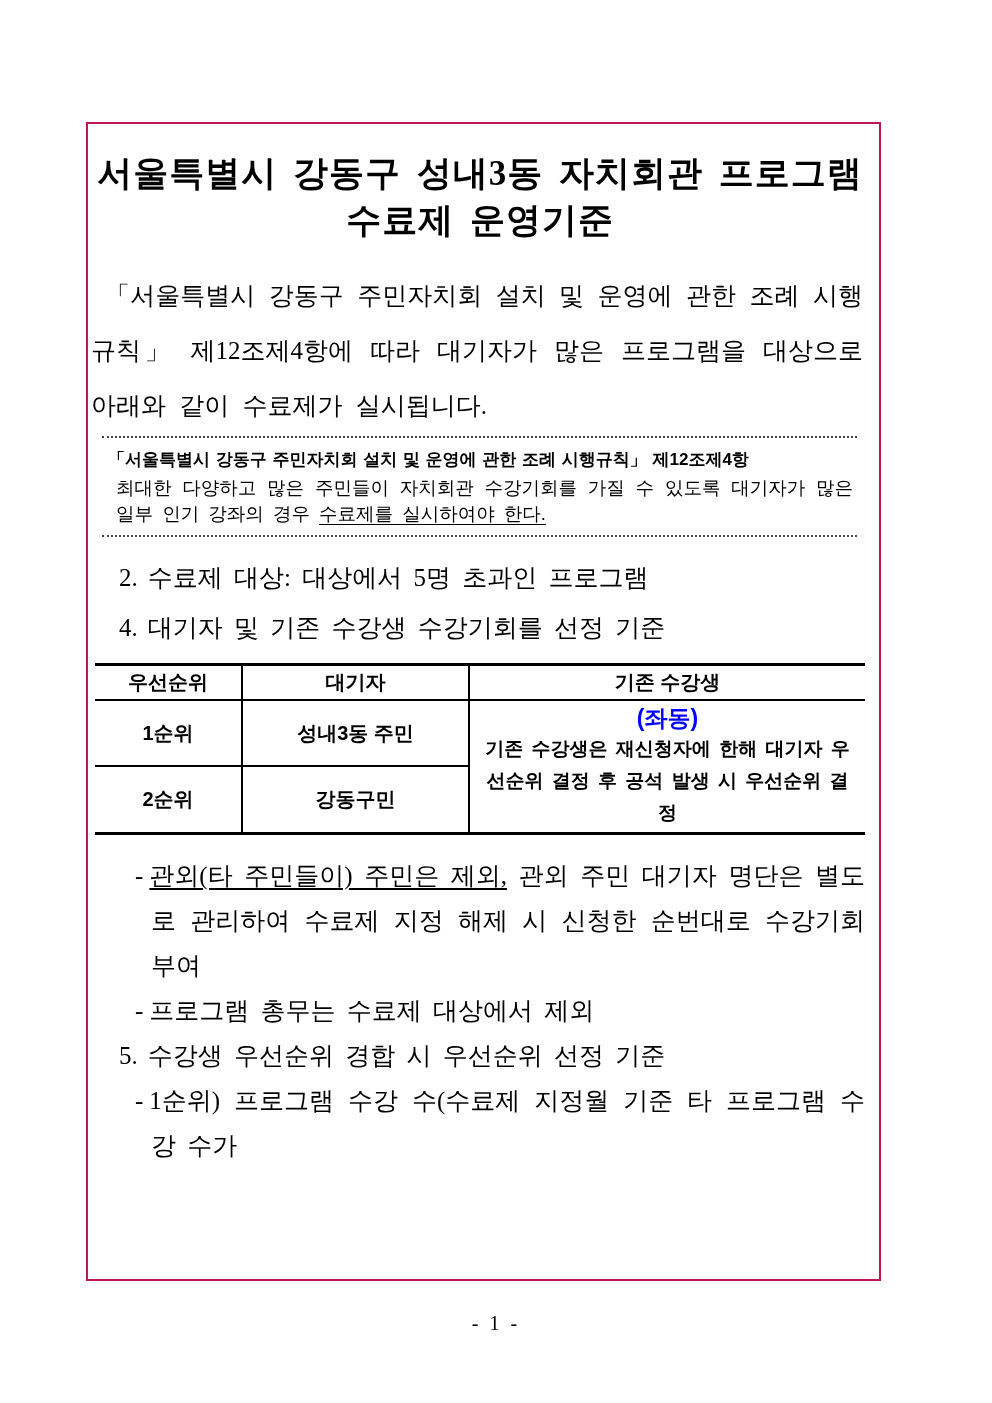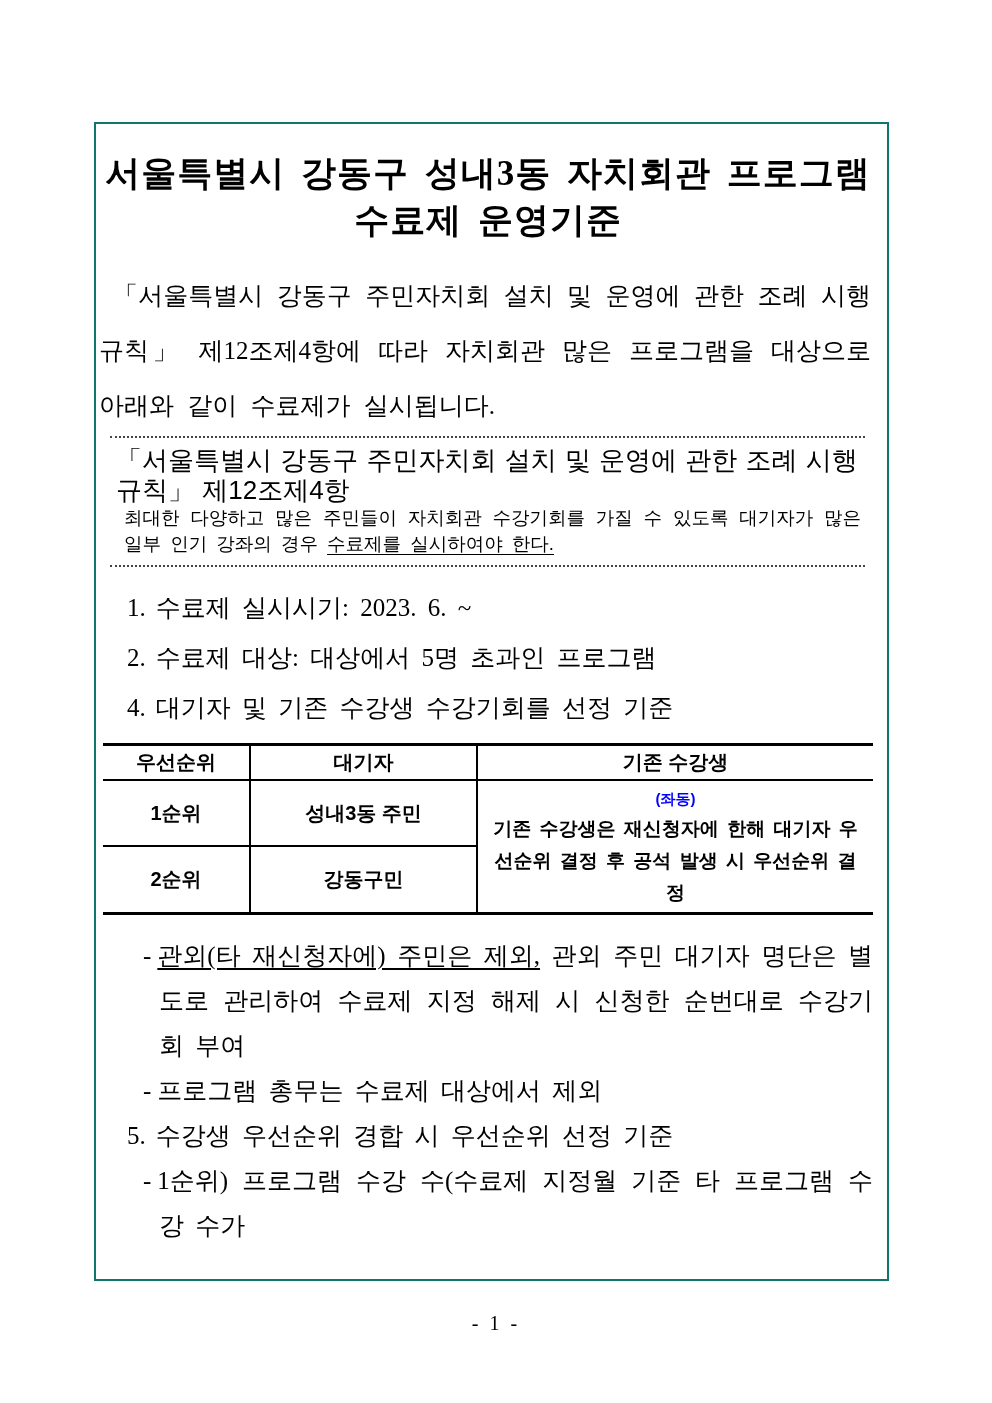--- a/index.html
+++ b/index.html
@@ -13,25 +13,25 @@
   }
   .page {
     position: relative;
     width: 992px;
     height: 1403px;
     background: #ffffff;
     overflow: hidden;
   }
   .doc-box {
     position: absolute;
-    left: 94px;
+    left: 86px;
     top: 122px;
     width: 795px;
     height: 1159px;
-    border: 2px solid #0f766e;
+    border: 2px solid #be185d;
     box-sizing: border-box;
     padding: 26px 10px 0 3px;
     overflow: hidden;
   }
   .doc-title {
     margin: 0;
     text-align: center;
     font-size: 35px;
     font-weight: bold;
     line-height: 47px;
@@ -48,22 +48,22 @@
     word-spacing: 7px;
   }
   .quote-box {
     margin: 3px 12px 0 11px;
     border-top: 2px dotted #444444;
     border-bottom: 2px dotted #444444;
     padding: 7px 4px 8px 6px;
     font-family: "Liberation Sans", "DejaVu Sans", sans-serif;
   }
   .quote-heading {
-    font-size: 26px;
-    font-weight: normal;
+    font-size: 17px;
+    font-weight: bold;
     line-height: 30px;
     word-spacing: 1px;
   }
   .quote-body {
     font-size: 18.5px;
     line-height: 26px;
     padding-left: 8px;
     text-align: justify;
     word-spacing: 4px;
   }
@@ -92,21 +92,21 @@
     border-bottom: 2px solid #000000;
     font-weight: bold;
   }
   .priority-table td { font-size: 20px; height: 44px; }
   .priority-table .col-divider { border-right: 2px solid #000000; }
   .priority-table tr.row-mid td.col-divider { border-bottom: 2px solid #000000; }
   .note-cell { padding: 3px 8px; vertical-align: middle; }
   .note-highlight {
     display: block;
     color: #0000ff;
-    font-size: 15px;
+    font-size: 23px;
     line-height: 29px;
   }
   .note-text {
     display: block;
     font-size: 19px;
     line-height: 32px;
     word-spacing: 3px;
   }
   .lower { margin: 18px 4px 0 0; font-size: 25px; line-height: 45px; word-spacing: 5px; }
   .dash-item {
@@ -131,33 +131,30 @@
 <body>
 
 <div class="page">
   <div class="doc-box">
 
     <h1 class="doc-title">
       <span>서울특별시 강동구 성내3동 자치회관 프로그램</span>
       <span>수료제 운영기준</span>
     </h1>
 
-    <p class="intro">「서울특별시 강동구 주민자치회 설치 및 운영에 관한 조례 시행규칙」 제12조제4항에 따라 자치회관 많은 프로그램을 대상으로 아래와 같이 수료제가 실시됩니다.</p>
+    <p class="intro">「서울특별시 강동구 주민자치회 설치 및 운영에 관한 조례 시행규칙」 제12조제4항에 따라 대기자가 많은 프로그램을 대상으로 아래와 같이 수료제가 실시됩니다.</p>
 
     <div class="quote-box">
       <div class="quote-heading">「서울특별시 강동구 주민자치회 설치 및 운영에 관한 조례 시행규칙」 제12조제4항</div>
       <div class="quote-body">
         <span>최대한 다양하고 많은 주민들이 자치회관 수강기회를 가질 수 있도록 대기자가 많은 일부 인기 강좌의 경우 </span><span class="u">수료제를 실시하여야 한다.</span>
       </div>
     </div>
 
     <div class="num-list">
-      <div class="num-item">
-        <span class="no">1.</span><span class="txt">수료제 실시시기: 2023. 6. ~</span>
-      </div>
       <div class="num-item">
         <span class="no">2.</span><span class="txt">수료제 대상: 대상에서 5명 초과인 프로그램</span>
       </div>
       <div class="num-item">
         <span class="no">4.</span><span class="txt">대기자 및 기존 수강생 수강기회를 선정 기준</span>
       </div>
     </div>
 
     <table class="priority-table">
       <colgroup>
@@ -183,21 +180,21 @@
         </tr>
         <tr>
           <td class="col-divider">2순위</td>
           <td class="col-divider">강동구민</td>
         </tr>
       </tbody>
     </table>
 
     <div class="lower">
       <div class="dash-item">
-        <span class="marker">-</span><span class="u">관외(타 재신청자에) 주민은 제외,</span><span> 관외 주민 대기자 명단은 별도로 관리하여 수료제 지정 해제 시 신청한 순번대로 수강기회 부여</span>
+        <span class="marker">-</span><span class="u">관외(타 주민들이) 주민은 제외,</span><span> 관외 주민 대기자 명단은 별도로 관리하여 수료제 지정 해제 시 신청한 순번대로 수강기회 부여</span>
       </div>
       <div class="dash-item">
         <span class="marker">-</span><span>프로그램 총무는 수료제 대상에서 제외</span>
       </div>
       <div class="item5">
         <span class="no">5.</span><span>수강생 우선순위 경합 시 우선순위 선정 기준</span>
       </div>
       <div class="dash-item">
         <div>
           <span class="marker">-</span><span>1순위) 프로그램 수강 수(수료제 지정월 기준 타 프로그램 수강 수가</span>

